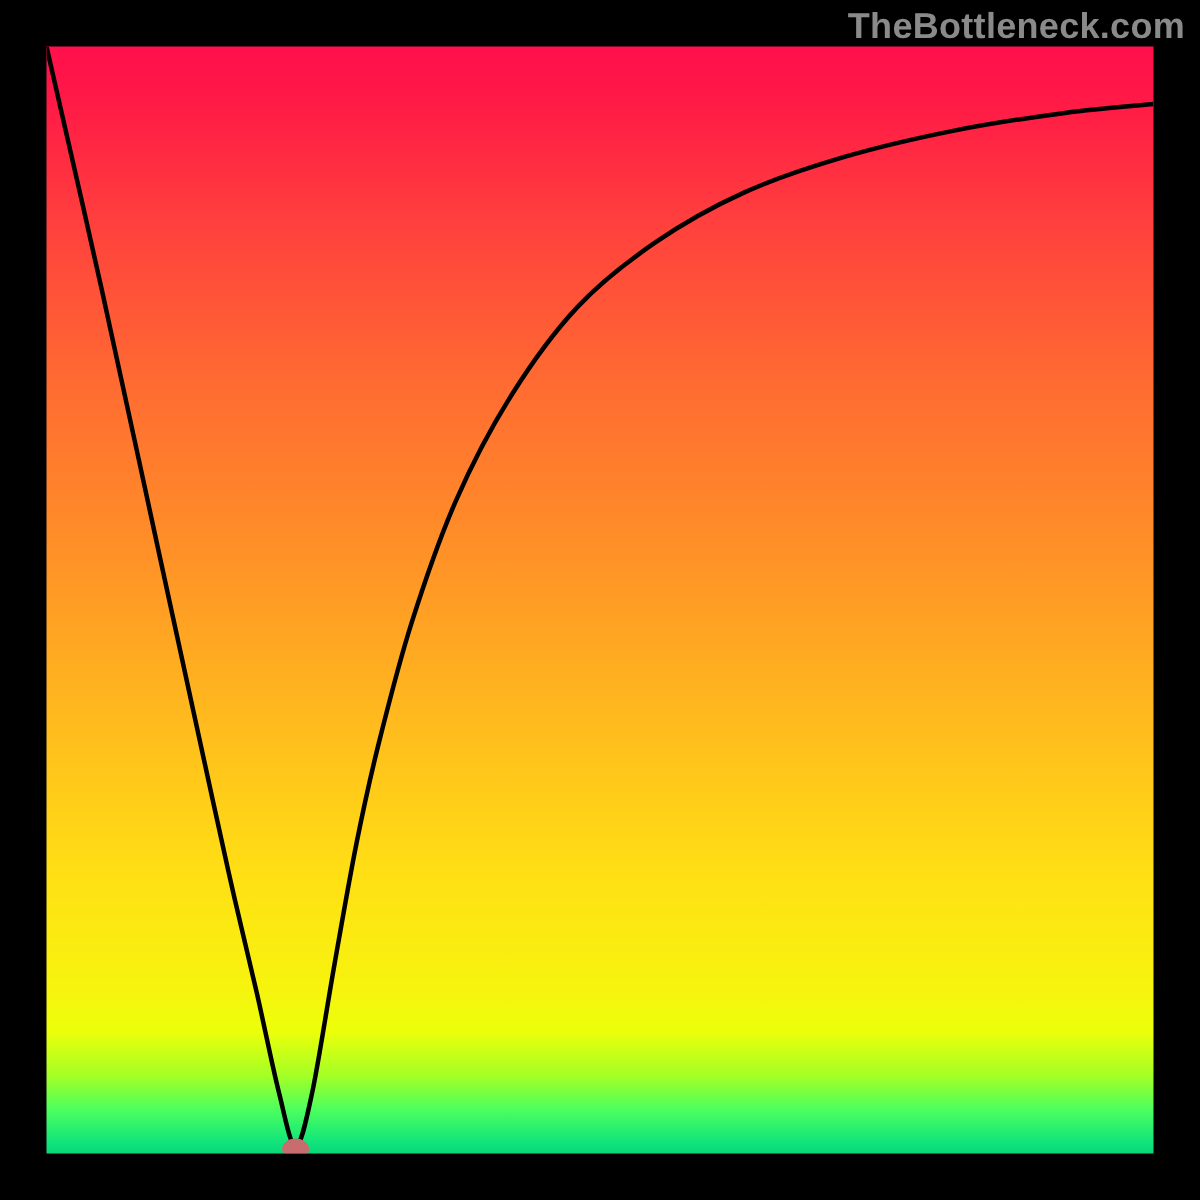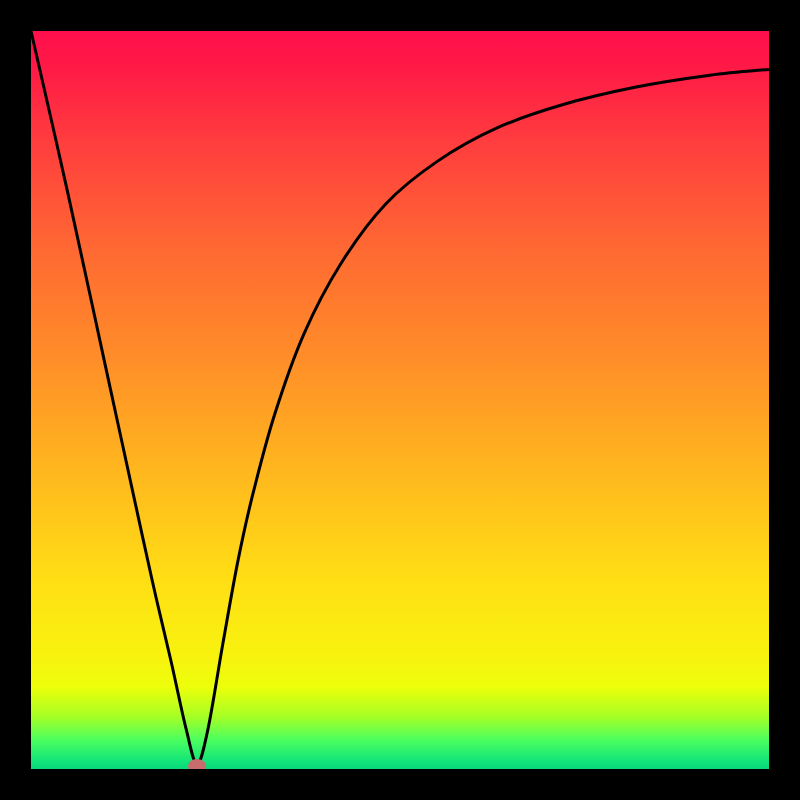--- a/index.html
+++ b/index.html
@@ -63,20 +63,21 @@
     fill: none;
   }
   .marker {
     fill: #c86d6d;
   }
 </style>
 </head>
 <body>
 
 <div class="frame">
+  <div class="attribution">TheBottleneck.com</div>
 
   <div class="plot">
     <svg viewBox="0 0 738 738">
       <path class="curve" d="M 0 0 C 6.1499999999999995 27.060000000000002, 24.6 107.01000000000002, 36.9 162.36 C 49.199999999999996 217.71, 61.49999999999999 275.52, 73.8 332.09999999999997 C 86.1 388.67999999999995, 102.09 462.48, 110.7 501.84000000000003 C 119.31 541.2, 120.54 546.735, 125.46000000000001 568.26 C 130.38 589.785, 135.3 609.465, 140.22 630.99 C 145.14 652.515, 150.67499999999998 680.4359999999999, 154.98 697.41 C 159.285 714.384, 162.36 732.834, 166.05 732.834 C 169.74 732.834, 172.815 717.459, 177.12 697.41 C 181.425 677.361, 186.95999999999998 640.2149999999999, 191.88 612.54 C 196.8 584.865, 201.72000000000003 555.96, 206.64000000000001 531.36 C 211.56 506.76, 215.25 489.54, 221.4 464.94 C 227.55 440.34, 234.93 410.82, 243.54000000000002 383.76 C 252.15000000000003 356.7, 261.99 327.7950000000001, 273.06 302.58000000000004 C 284.13 277.365, 296.42999999999995 253.99499999999998, 309.96 232.46999999999997 C 323.49 210.94499999999996, 338.25 190.40399999999994, 354.24 173.42999999999995 C 370.23 156.45599999999996, 387.45000000000005 143.29500000000007, 405.90000000000003 130.6260000000001 C 424.35 117.95700000000011, 444.03 106.88700000000007, 464.94 97.41600000000005 C 485.85 87.94500000000004, 507.99 80.68799999999997, 531.36 73.79999999999995 C 554.73 66.91199999999994, 580.56 61.007999999999946, 605.16 56.087999999999965 C 629.76 51.167999999999985, 656.82 47.23200000000006, 678.96 44.280000000000086 C 701.1 41.32800000000011, 728.16 39.36000000000009, 738 38.37600000000009"></path>
       <ellipse class="marker" cx="166.05" cy="735.048" rx="9" ry="7" fill="#c86d6d"></ellipse>
     </svg>
   </div>
 </div>
 
 </body></html>

